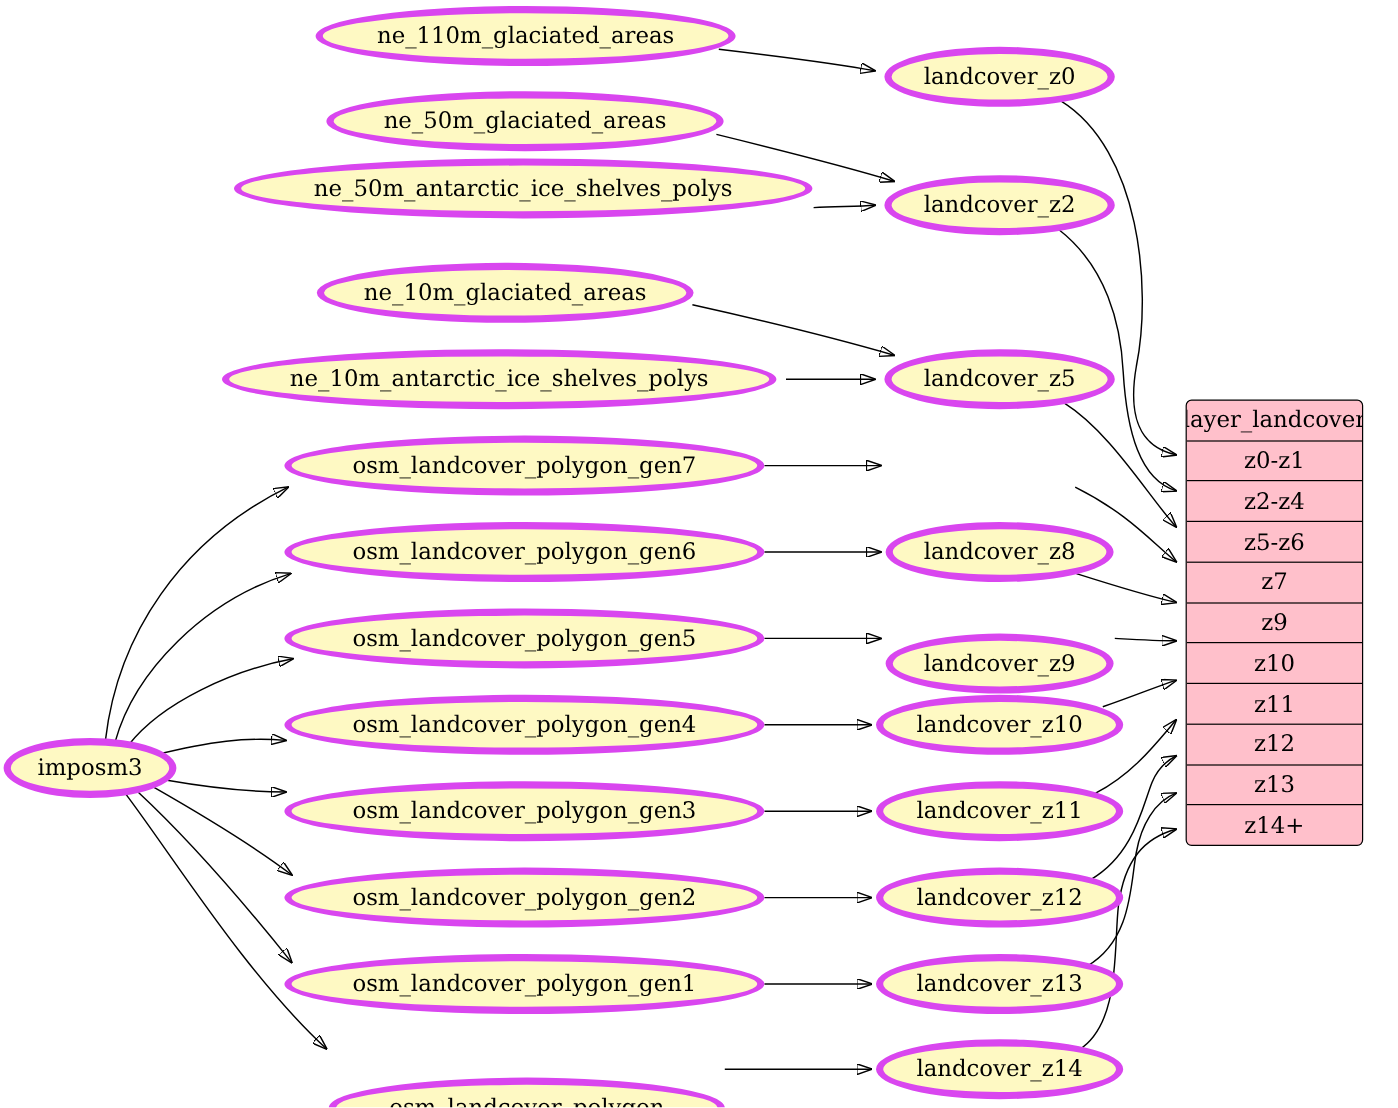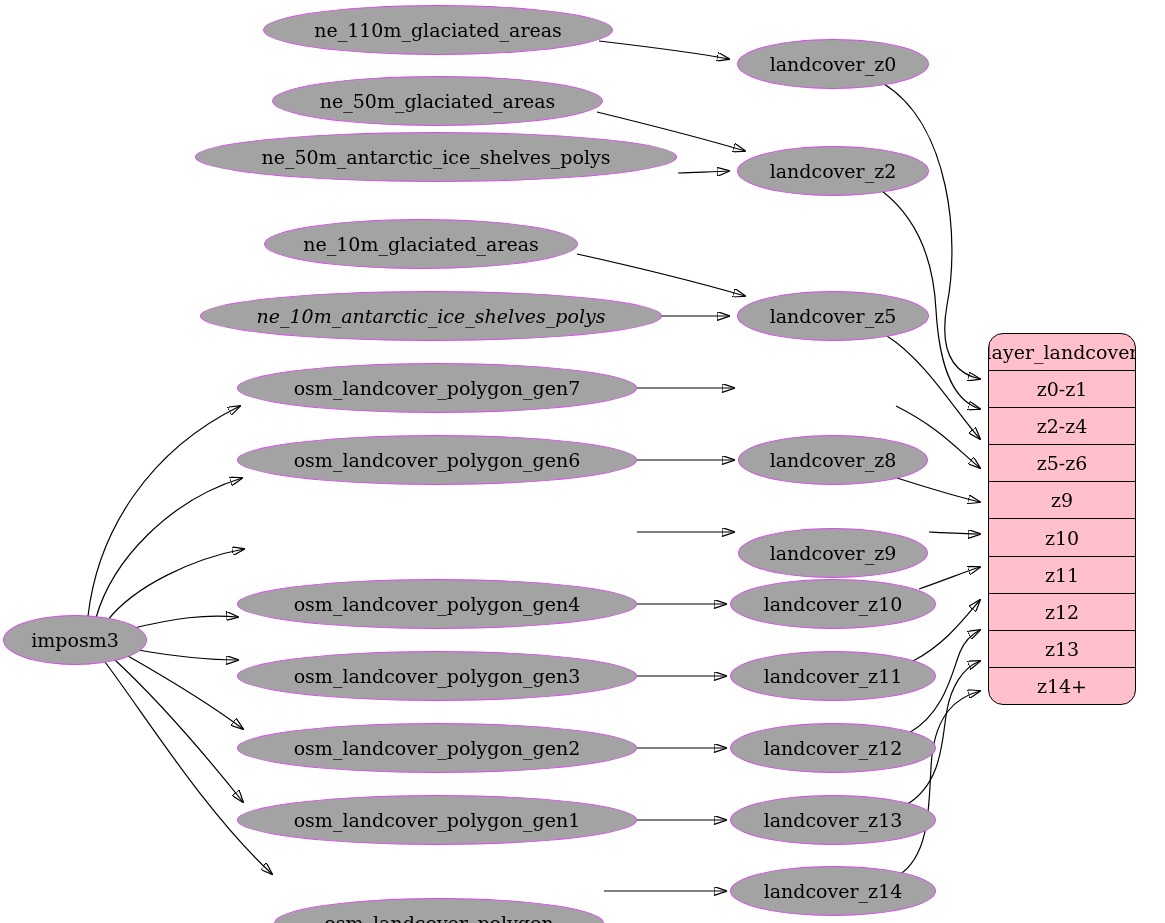--- a/index.html
+++ b/index.html
@@ -5,28 +5,28 @@
   html,body{margin:0;padding:0;background:#ffffff;}
   .stage{
     position:relative;width:1165px;height:923px;background:#ffffff;
     font-family:"DejaVu Serif","Liberation Serif",serif;color:#000;
     overflow:hidden;
   }
   svg.edges{position:absolute;left:0;top:0;z-index:1;}
   svg.edges path{fill:none;stroke:#000;stroke-width:1.2px;}
   .node{
     position:absolute;z-index:2;box-sizing:border-box;height:50px;
-    border:1px solid #d946ef;border-radius:50%;background:#a3a3a3;
+    border:6px solid #d946ef;border-radius:50%;background:#fef9c3;
     display:flex;align-items:center;justify-content:center;
     font-size:19px;white-space:nowrap;
   }
   .ltable{
     position:absolute;z-index:2;box-sizing:border-box;
     left:988px;top:333px;width:148px;height:372px;
-    background:#ffc0cb;border:1px solid #000;border-radius:15px;
+    background:#ffc0cb;border:1px solid #000;border-radius:5px;
     display:flex;flex-direction:column;overflow:hidden;
   }
   .lrow{
     flex:1;display:flex;align-items:center;justify-content:center;
     font-size:19px;border-top:1px solid #000;
   }
   .lrow:first-child{border-top:none;}
 </style>
 </head>
 <body>
@@ -76,24 +76,25 @@
     <path d="M 906,805 C 944,783 942,735 947,710 C 951,688 962,668 980,661" marker-end="url(#arrow)"></path>
     <path d="M 899,875 C 934,853 928,790 932,755 C 937,716 954,698 980,691" marker-end="url(#arrow)"></path>
   </svg>
 
   <div class="node" style="left:3px;top:615px;width:144px;">imposm3</div>
 
   <div class="node" style="left:263px;top:5px;width:350px;">ne_110m_glaciated_areas</div>
   <div class="node" style="left:272px;top:76px;width:331px;text-align:right;">ne_50m_glaciated_areas</div>
   <div class="node" style="left:195px;top:132px;width:482px;">ne_50m_antarctic_ice_shelves_polys</div>
   <div class="node" style="left:264px;top:219px;width:314px;">ne_10m_glaciated_areas</div>
-  <div class="node" style="left:200px;top:291px;width:462px;font-style:italic;">ne_10m_antarctic_ice_shelves_polys</div>
+  <div class="node" style="left:185px;top:291px;width:462px;">ne_10m_antarctic_ice_shelves_polys</div>
 
   <div class="node" style="left:237px;top:363px;width:400px;">osm_landcover_polygon_gen7</div>
   <div class="node" style="left:237px;top:435px;width:400px;">osm_landcover_polygon_gen6</div>
+  <div class="node" style="left:237px;top:507px;width:400px;">osm_landcover_polygon_gen5</div>
   <div class="node" style="left:237px;top:579px;width:400px;">osm_landcover_polygon_gen4</div>
   <div class="node" style="left:237px;top:651px;width:400px;">osm_landcover_polygon_gen3</div>
   <div class="node" style="left:237px;top:723px;width:400px;">osm_landcover_polygon_gen2</div>
   <div class="node" style="left:237px;top:795px;width:400px;">osm_landcover_polygon_gen1</div>
   <div class="node" style="left:274px;top:898px;width:330px;">osm_landcover_polygon</div>
 
   <div class="node" style="left:737px;top:39px;width:192px;">landcover_z0</div>
   <div class="node" style="left:737px;top:146px;width:192px;">landcover_z2</div>
   <div class="node" style="left:737px;top:291px;width:192px;">landcover_z5</div>
   <div class="node" style="left:738px;top:435px;width:190px;">landcover_z8</div>
@@ -102,20 +103,21 @@
   <div class="node" style="left:730px;top:651px;width:206px;">landcover_z11</div>
   <div class="node" style="left:730px;top:723px;width:206px;">landcover_z12</div>
   <div class="node" style="left:730px;top:795px;width:206px;">landcover_z13</div>
   <div class="node" style="left:730px;top:866px;width:206px;">landcover_z14</div>
 
   <div class="ltable">
     <div class="lrow">layer_landcover</div>
     <div class="lrow">z0-z1</div>
     <div class="lrow">z2-z4</div>
     <div class="lrow">z5-z6</div>
+    <div class="lrow">z7</div>
     <div class="lrow">z9</div>
     <div class="lrow">z10</div>
     <div class="lrow">z11</div>
     <div class="lrow">z12</div>
     <div class="lrow">z13</div>
     <div class="lrow">z14+</div>
   </div>
 
 </div>
 

